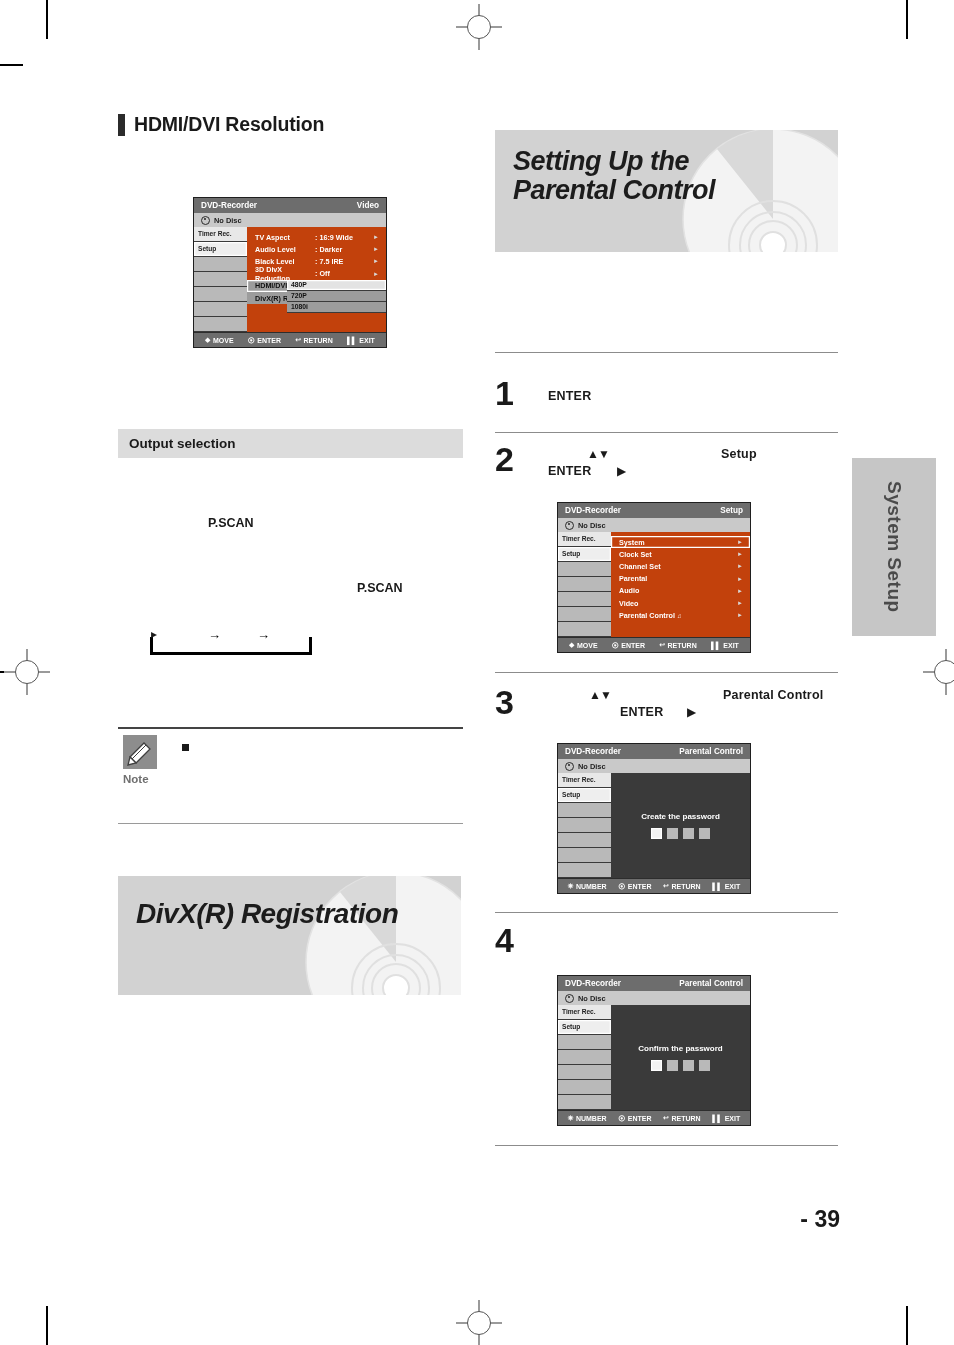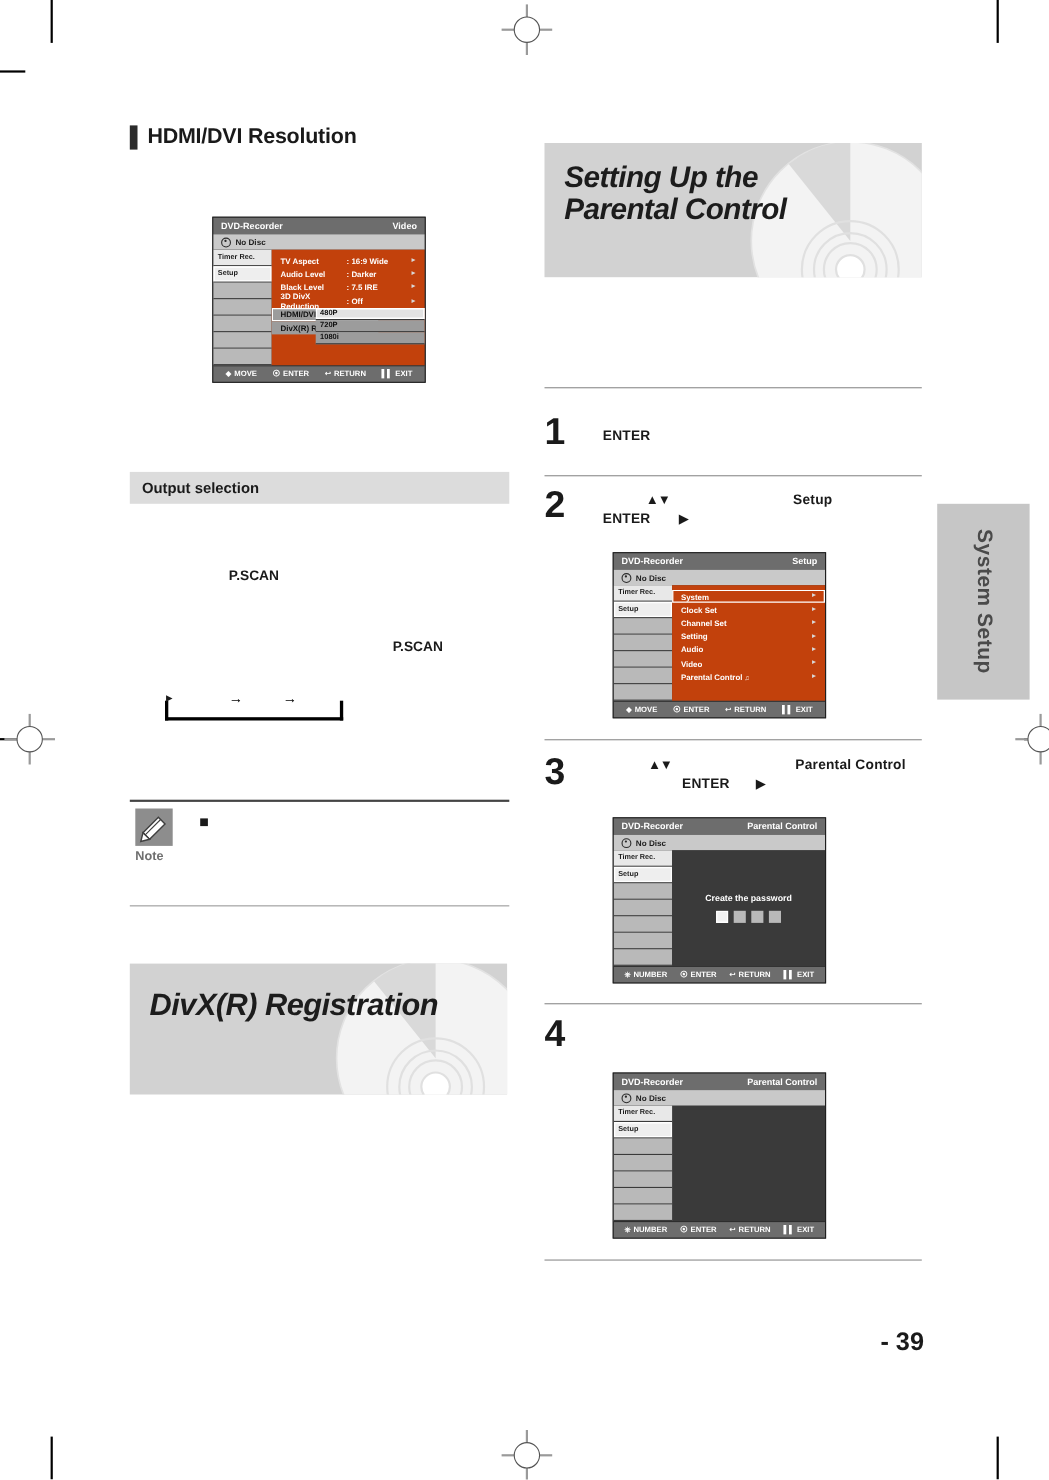--- a/index.html
+++ b/index.html
@@ -299,21 +299,21 @@
         </div>
         <div class="mrow">
           <span class="lab">Clock Set</span>
           <span class="arw">►</span>
         </div>
         <div class="mrow">
           <span class="lab">Channel Set</span>
           <span class="arw">►</span>
         </div>
         <div class="mrow">
-          <span class="lab">Setting</span>
+          <span class="lab">Parental</span>
           <span class="arw">►</span>
         </div>
         <div class="mrow">
           <span class="lab">Audio</span>
           <span class="arw">►</span>
         </div>
         <div class="mrow">
           <span class="lab">Video</span>
           <span class="arw">►</span>
         </div>
@@ -402,20 +402,29 @@
         </div>
         <div class="lrow sel">
           <span>Setup</span>
         </div>
         <div class="lrow"></div>
         <div class="lrow"></div>
         <div class="lrow"></div>
         <div class="lrow"></div>
         <div class="lrow"></div>
       </div>
+      <div class="pw">
+        <div class="cap">Confirm the password</div>
+        <div class="boxes">
+          <div class="bx first"></div>
+          <div class="bx"></div>
+          <div class="bx"></div>
+          <div class="bx"></div>
+        </div>
+      </div>
     </div>
     <div class="foot">
       <span>⎈<b>NUMBER</b></span>
       <span>⦿<b>ENTER</b></span>
       <span>↩<b>RETURN</b></span>
       <span>▌▌<b>EXIT</b></span>
     </div>
   </div>
 
   <div class="rule" style="position:absolute;top:1015px;left:0;width:343px;"></div>

